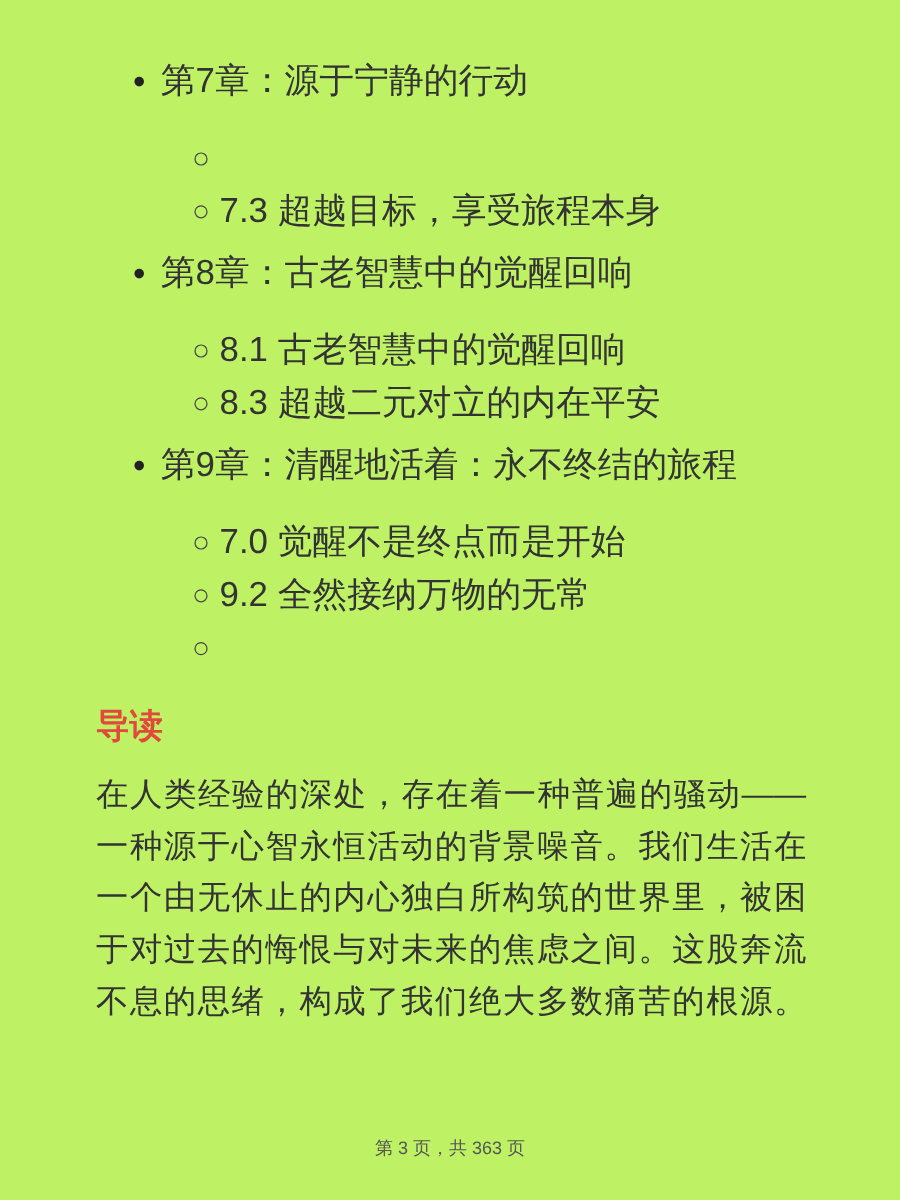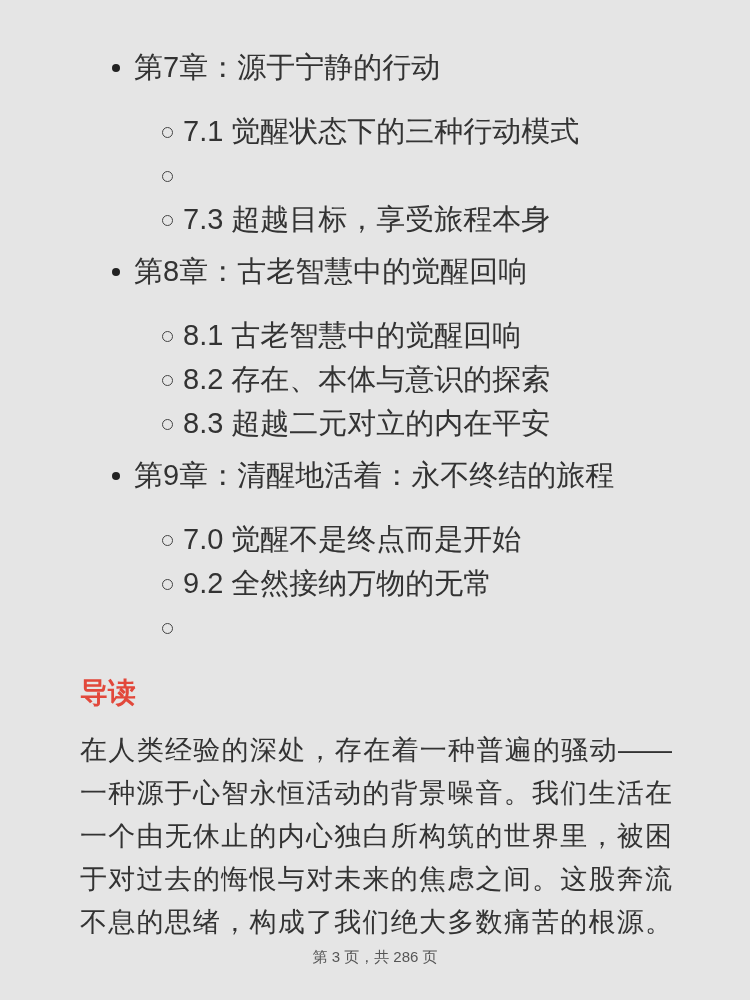--- a/index.html
+++ b/index.html
@@ -4,21 +4,21 @@
 <style>
   html, body {
     margin: 0;
     padding: 0;
     background: #ffffff;
   }
   .page {
     position: relative;
     width: 750px;
     height: 1000px;
-    background: #e5e5e5;
+    background: #bef264;
     overflow: hidden;
     font-family: "Liberation Sans", "DejaVu Sans", sans-serif;
     color: #333333;
   }
   .content {
     padding: 46px 78px 0 80px;
   }
   
   ul.toc, ul.sections {
     list-style: none;
@@ -103,45 +103,37 @@
     <ul class="toc">
 
       <li class="chapter">
         <div class="chapter-row">
           <span class="bullet-disc"></span>
           <span>第7章：源于宁静的行动</span>
         </div>
         <ul class="sections">
           <li class="section-row">
             <span class="bullet-circle"></span>
-            <span>7.1 觉醒状态下的三种行动模式</span>
-          </li>
-          <li class="section-row">
-            <span class="bullet-circle"></span>
           </li>
           <li class="section-row">
             <span class="bullet-circle"></span>
             <span>7.3 超越目标，享受旅程本身</span>
           </li>
         </ul>
       </li>
 
       <li class="chapter">
         <div class="chapter-row">
           <span class="bullet-disc"></span>
           <span>第8章：古老智慧中的觉醒回响</span>
         </div>
         <ul class="sections">
           <li class="section-row">
             <span class="bullet-circle"></span>
             <span>8.1 古老智慧中的觉醒回响</span>
-          </li>
-          <li class="section-row">
-            <span class="bullet-circle"></span>
-            <span>8.2 存在、本体与意识的探索</span>
           </li>
           <li class="section-row">
             <span class="bullet-circle"></span>
             <span>8.3 超越二元对立的内在平安</span>
           </li>
         </ul>
       </li>
 
       <li class="chapter">
         <div class="chapter-row">
@@ -164,14 +156,14 @@
       </li>
 
     </ul>
 
     <h1 class="intro-heading">导读</h1>
 
     <p class="intro-paragraph">在人类经验的深处，存在着一种普遍的骚动——一种源于心智永恒活动的背景噪音。我们生活在一个由无休止的内心独白所构筑的世界里，被困于对过去的悔恨与对未来的焦虑之间。这股奔流不息的思绪，构成了我们绝大多数痛苦的根源。它将我们</p>
 
   </div>
 
-  <div class="page-footer">第 3 页，共 286 页</div>
+  <div class="page-footer">第 3 页，共 363 页</div>
 </div>
 
 </body></html>

